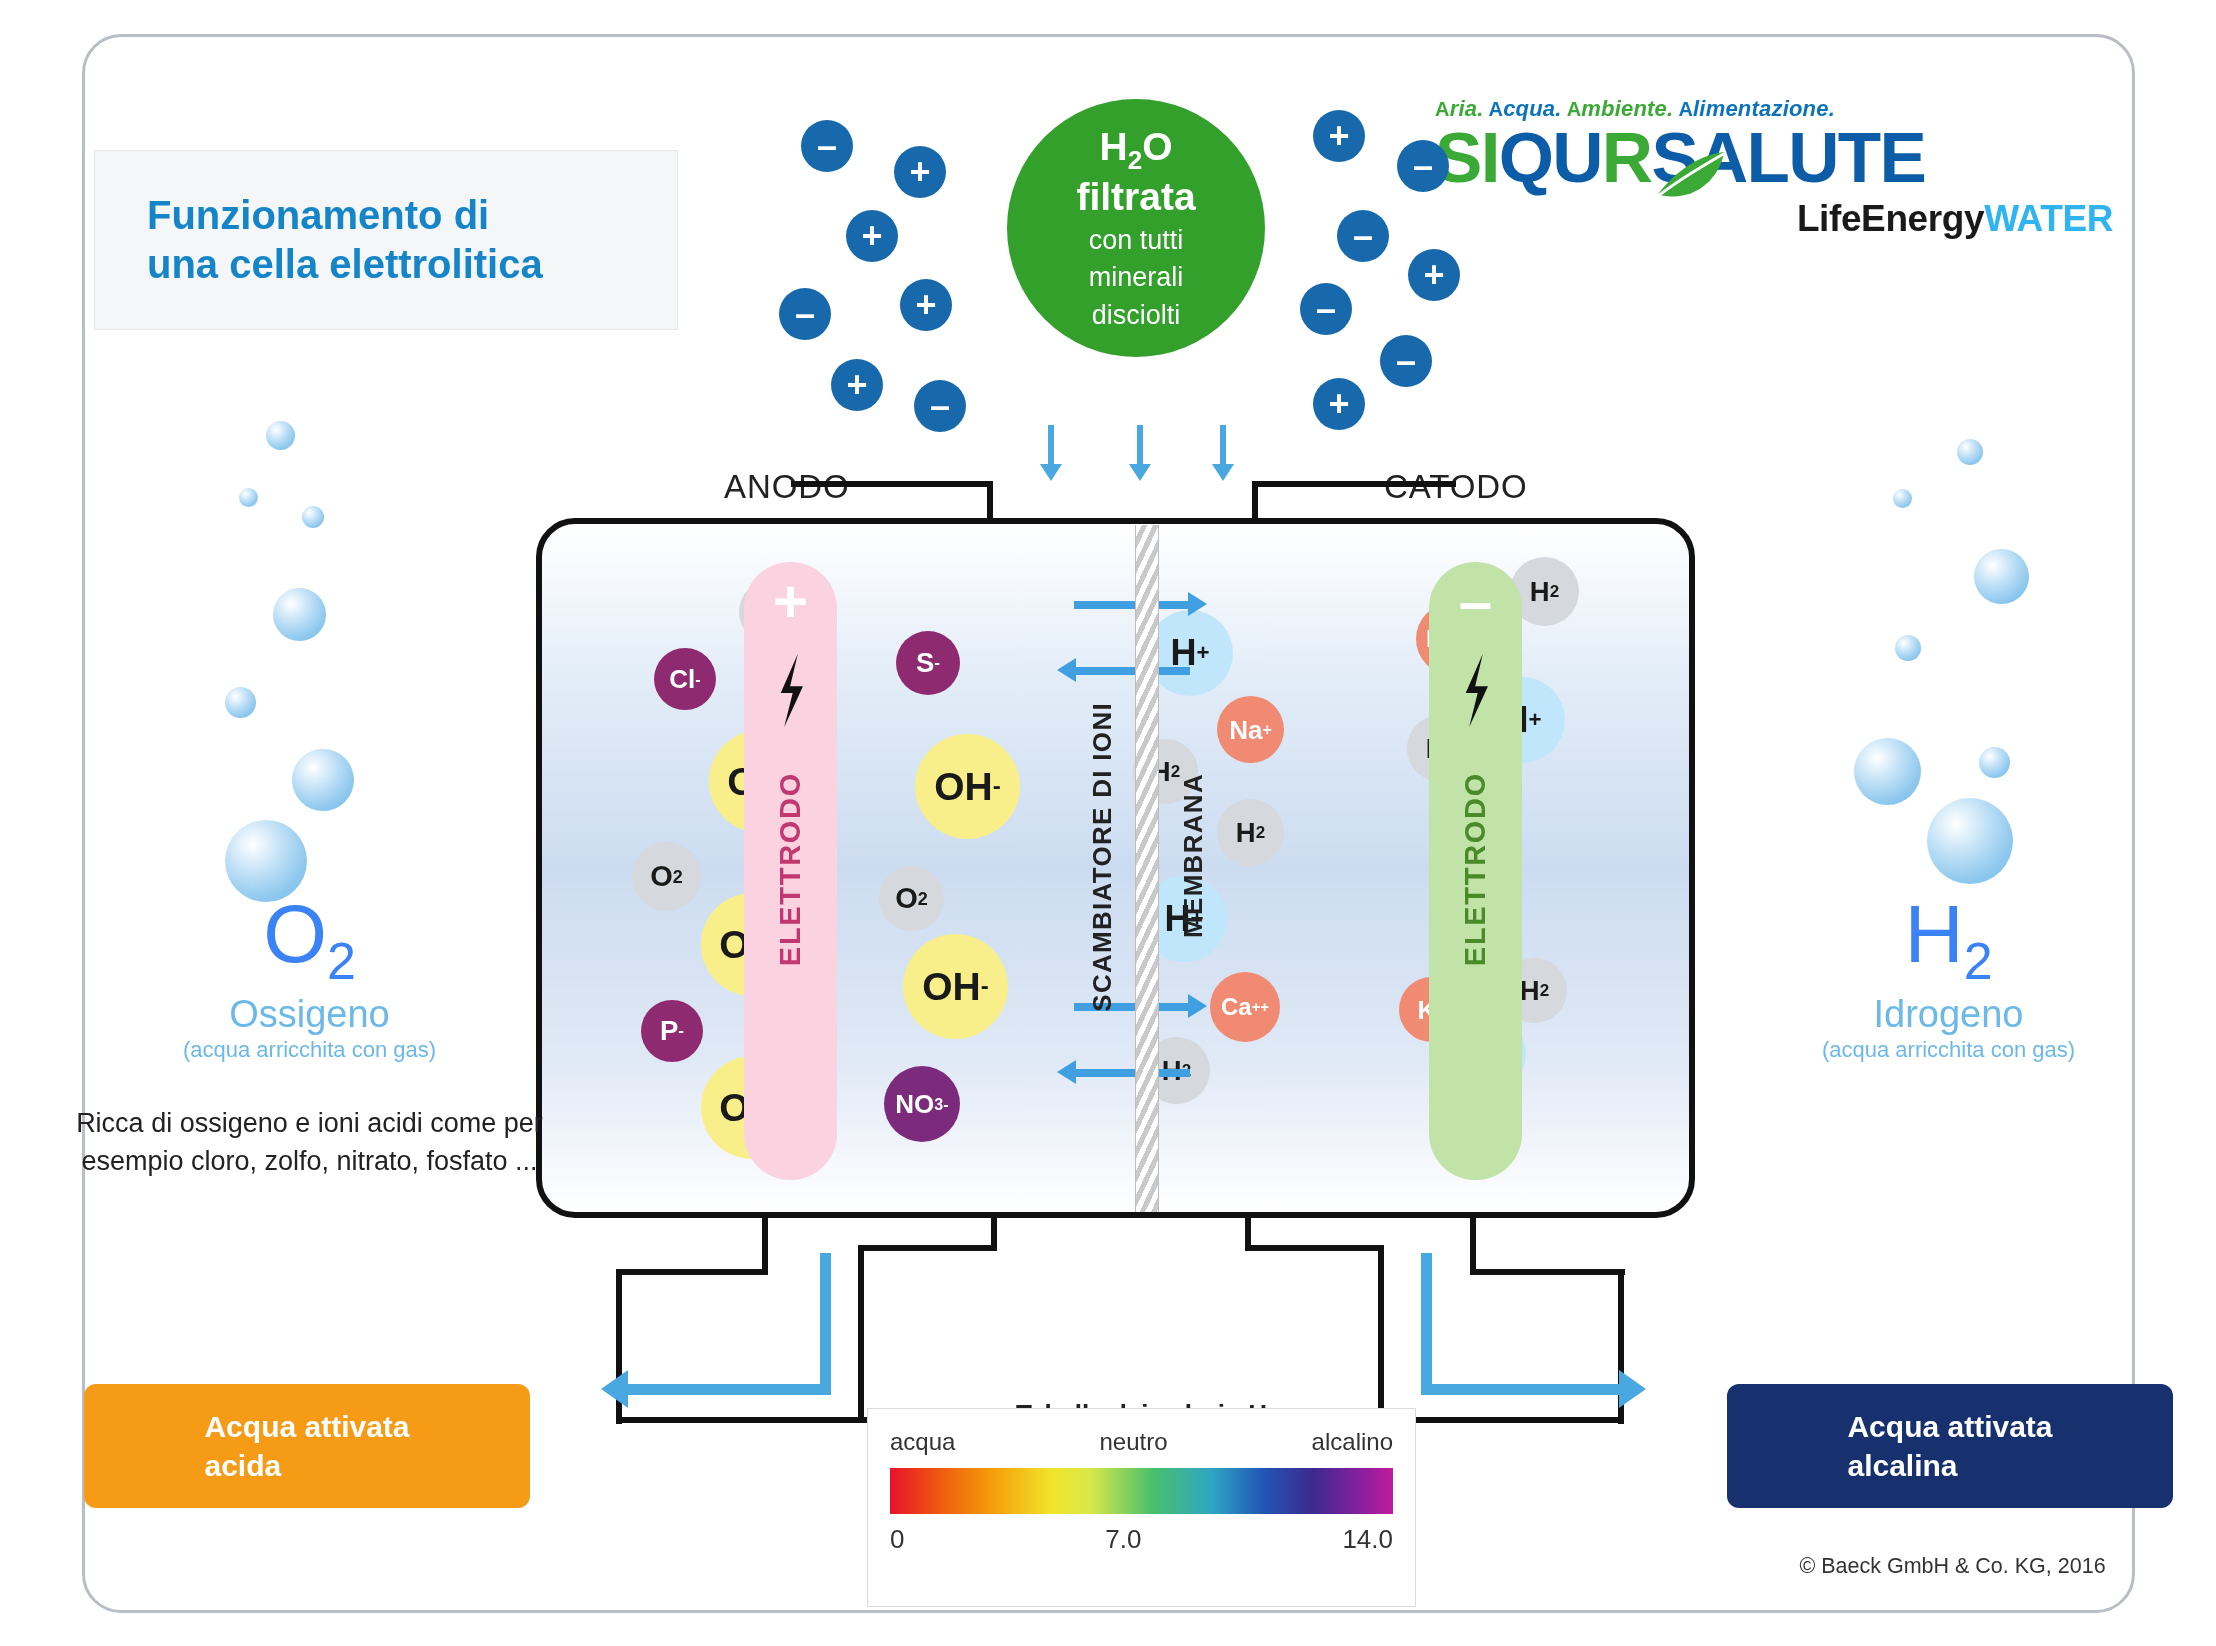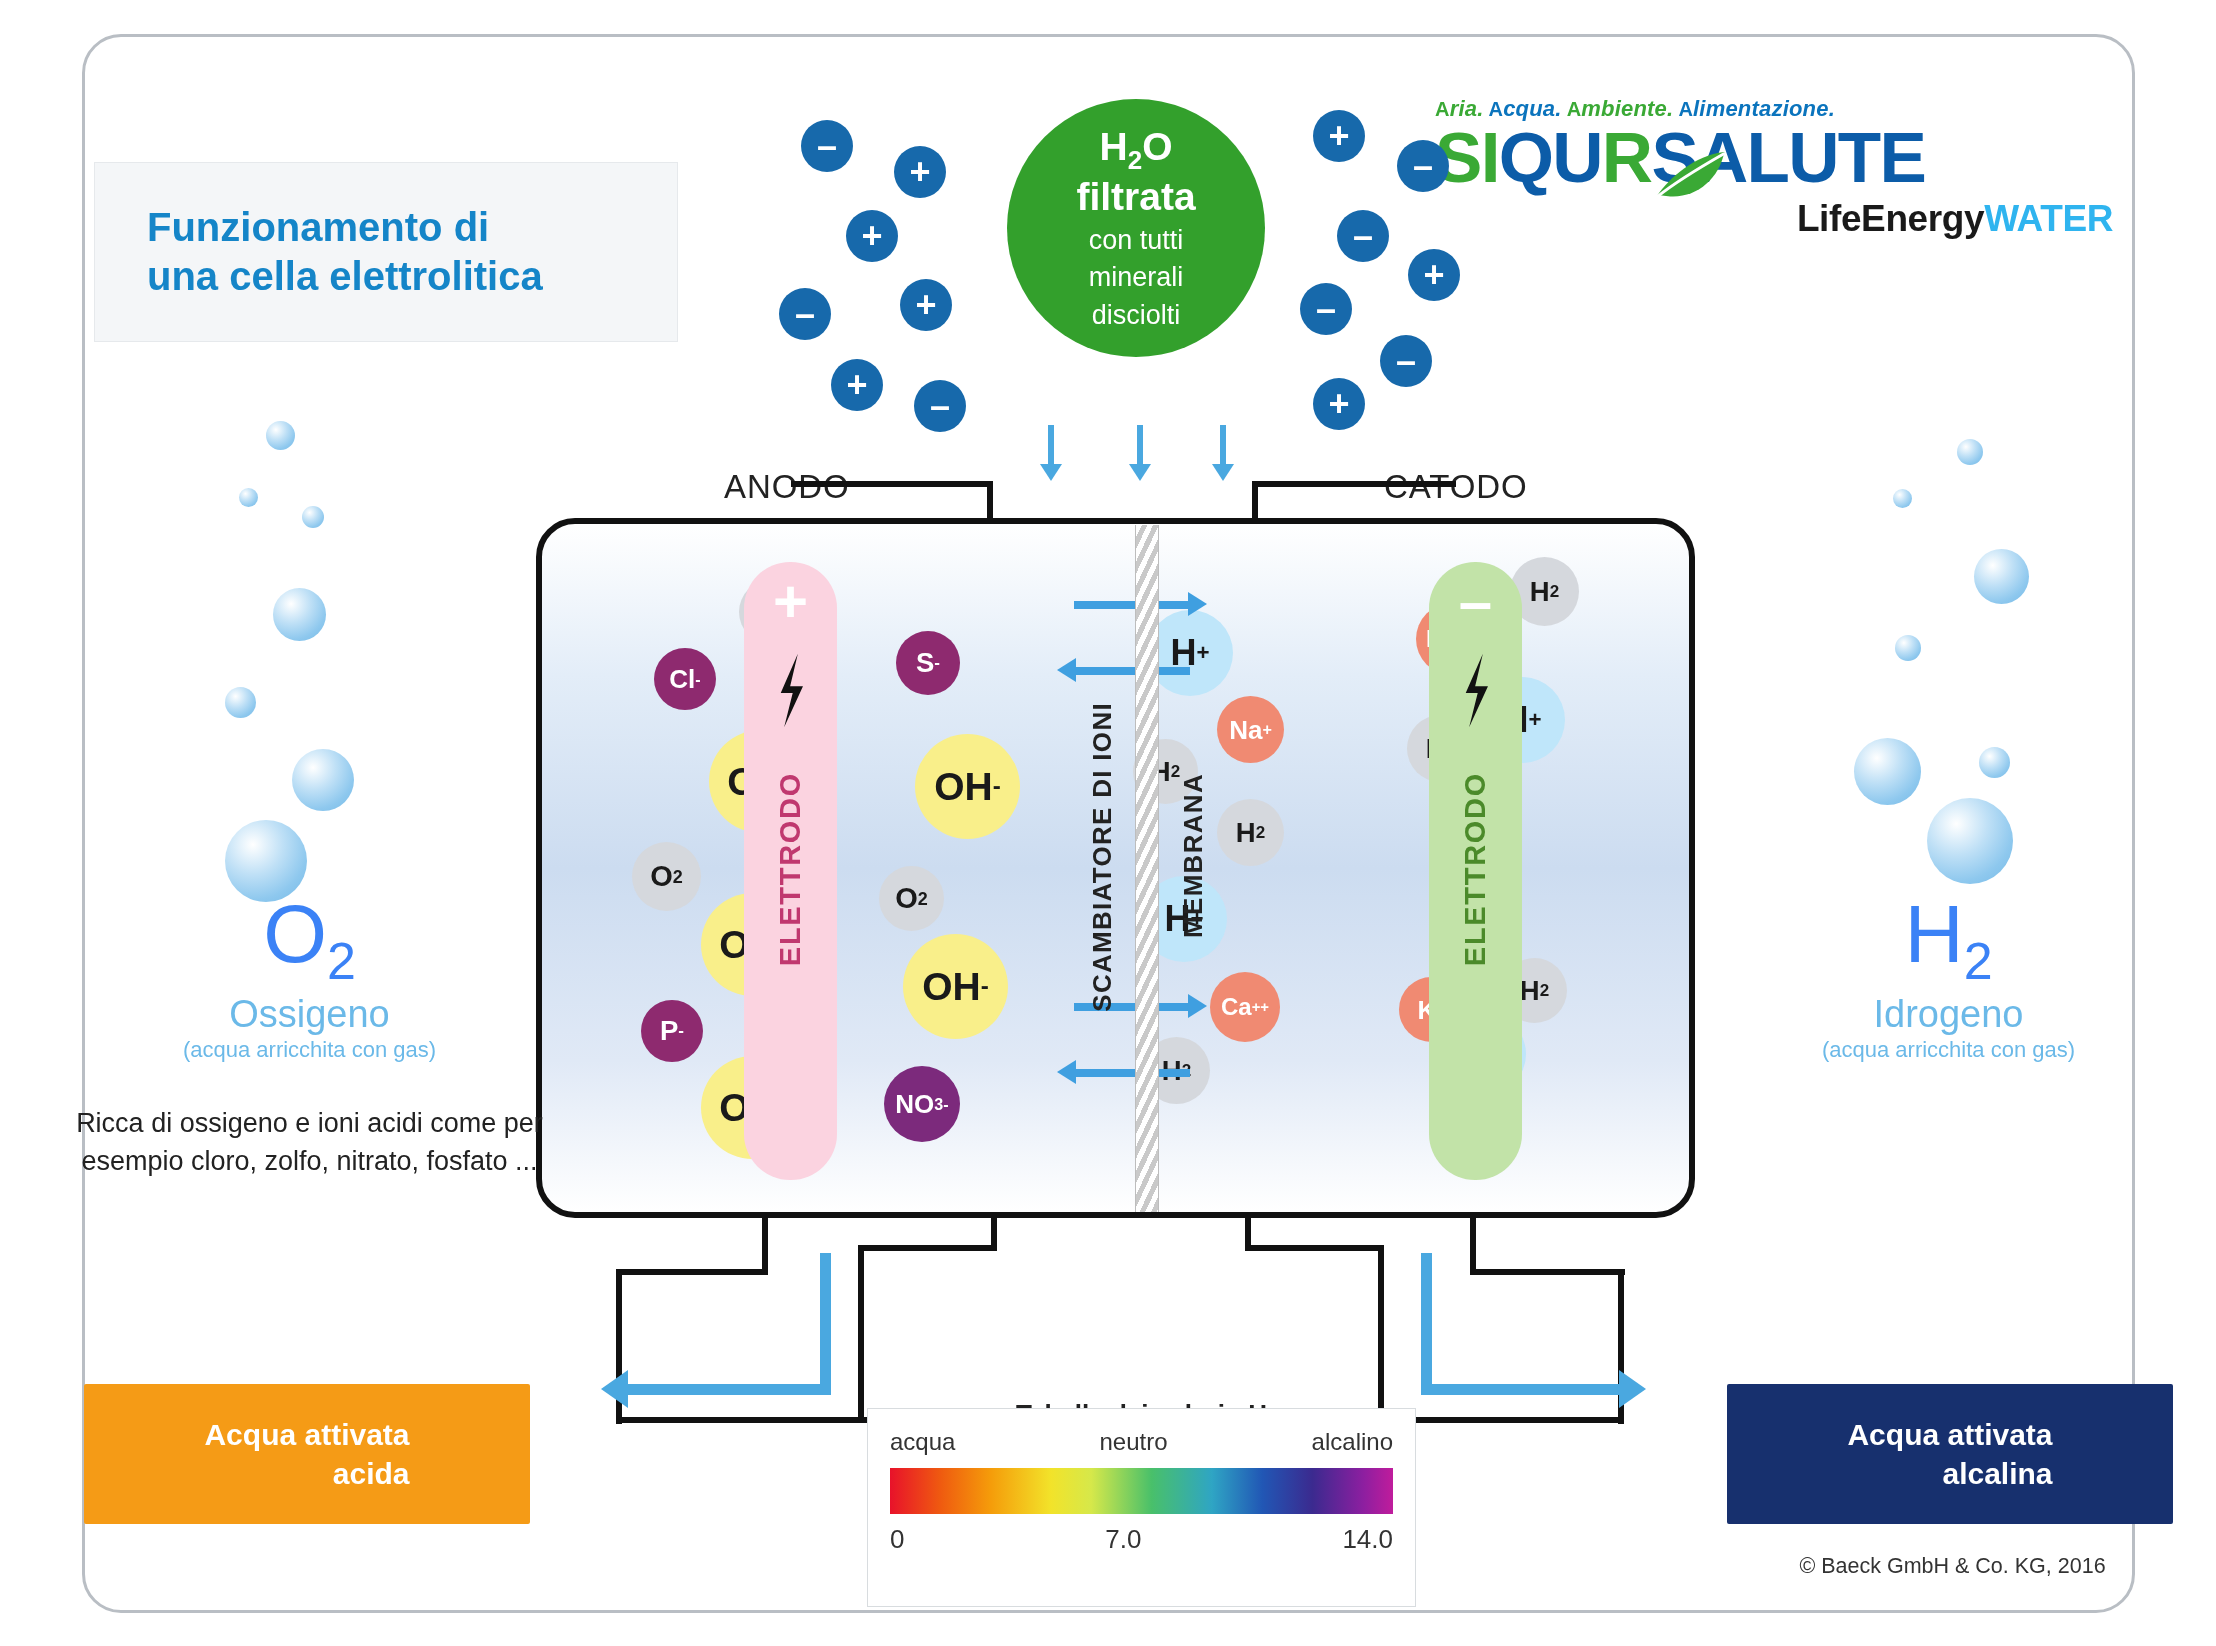--- a/index.html
+++ b/index.html
@@ -15,21 +15,20 @@
     border:3.4px solid #b9bec4;border-radius:39px;background:#fff;
     box-sizing:border-box;
   }
 
   
   .title-box{
     position:absolute;left:94px;top:150px;width:584px;height:180px;
     background:#f4f6f8;border:0.9px solid #e6e9ec;
     display:flex;flex-direction:column;justify-content:center;padding-left:52px;
     box-sizing:border-box;
-    margin-top:12px;
   }
   .title-box div{
     color:#1585c8;font-size:40px;font-weight:bold;line-height:1.22;
   }
 
   
   .logo{position:absolute;right:103px;top:96px;width:678px;text-align:left;}
   .logo .aaaa{font-size:20px;font-weight:bold;color:#1a1a1a;letter-spacing:0.2px;}
   .logo .aaaa .g{color:#3aa935;}
   .logo .aaaa .b{color:#0b74bd;}
@@ -146,22 +145,22 @@
 
   
   .side{position:absolute;width:481px;text-align:center;}
   .side .formula{font-size:82px;color:#3b82f6;font-weight:normal;line-height:1;}
   .side .formula sub{font-size:52px;}
   .side .name{font-size:38px;color:#6bb9e8;margin-top:5.2px;}
   .side .note{font-size:22px;color:#6bb9e8;margin-top:1.7px;}
   .side .desc{font-size:27px;color:#222;line-height:1.38;margin-top:42px;}
 
   .pill{
-    position:absolute;width:446px;height:140px;border-radius:2px;
-    display:flex;align-items:center;justify-content:center;text-align:right;
+    position:absolute;width:446px;height:124px;border-radius:12px;
+    display:flex;align-items:center;justify-content:center;text-align:left;
     color:#fff;font-size:30px;font-weight:bold;line-height:1.3;
   }
   .pill.acid{background:#f59b16;left:84px;top:1384px;}
   .pill.alk{background:#17306e;left:1727px;top:1384px;}
 
   
   .bub{position:absolute;border-radius:50%;
     background:radial-gradient(circle at 34% 30%, #ffffff 0%, #bfe0f6 38%, #8ec8ee 70%, #74b9e6 100%);}
 
   

